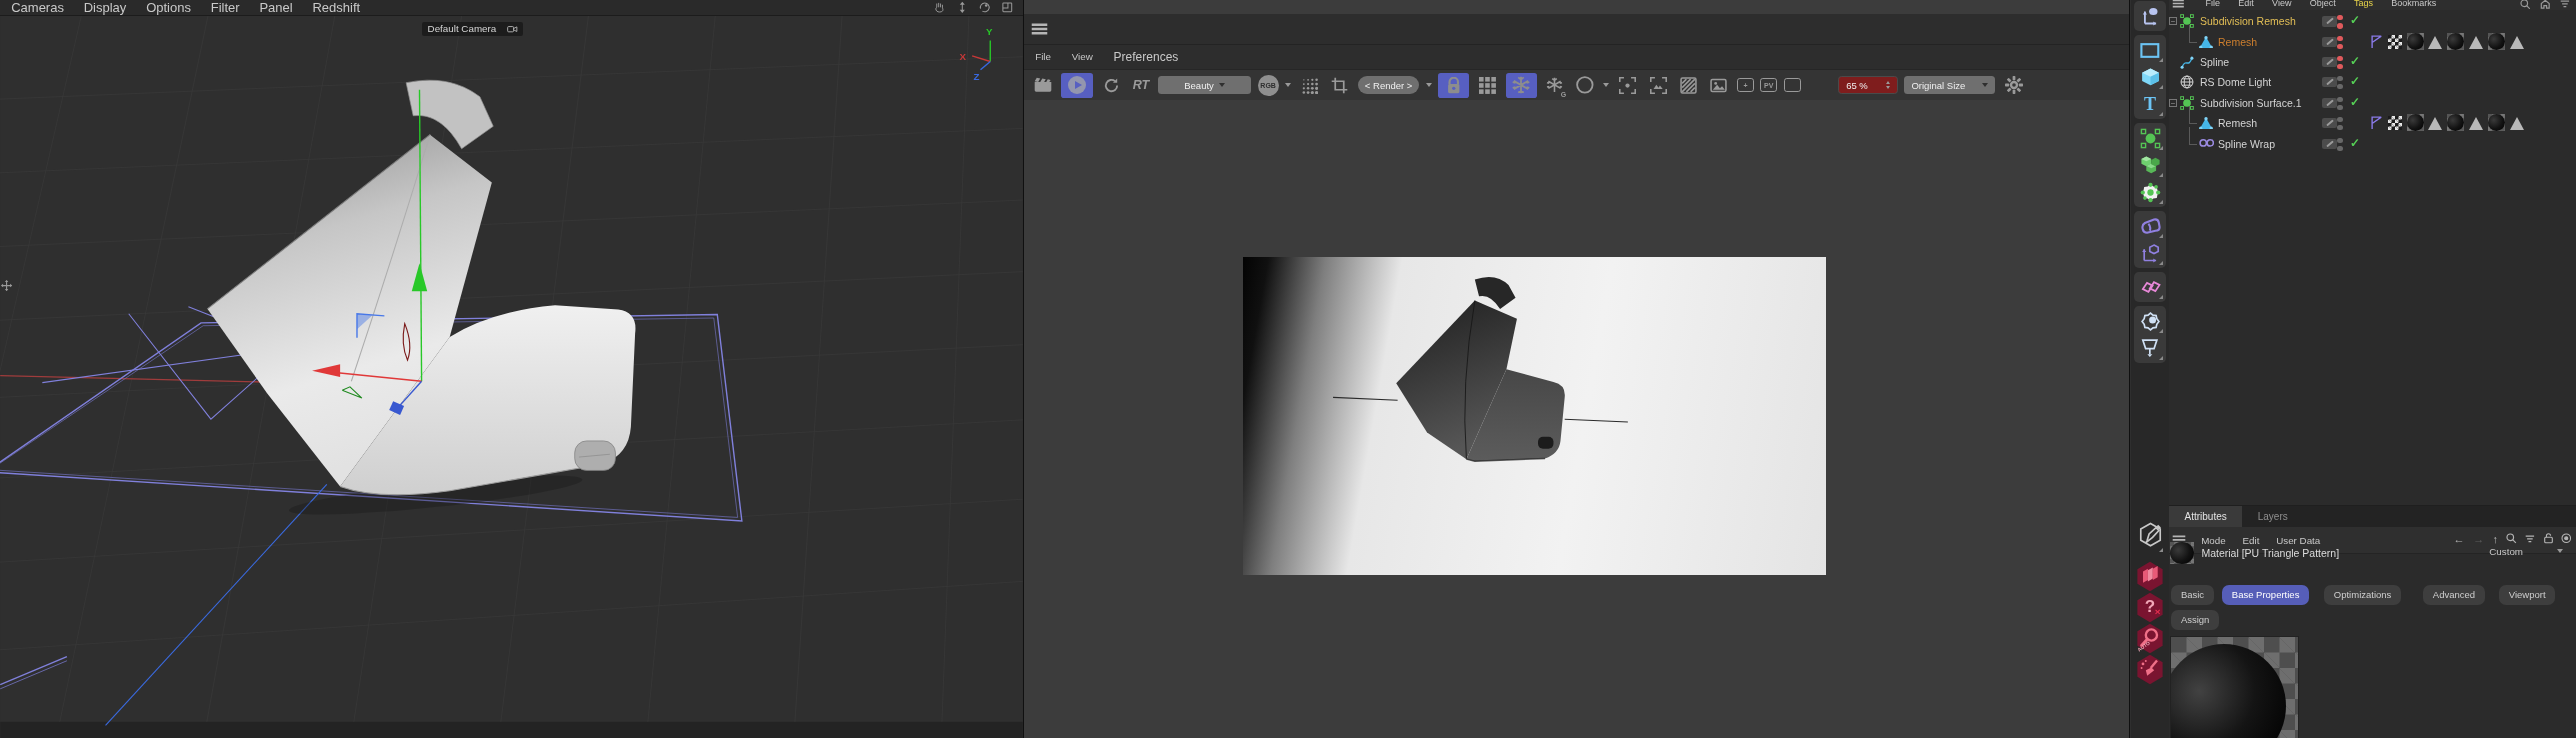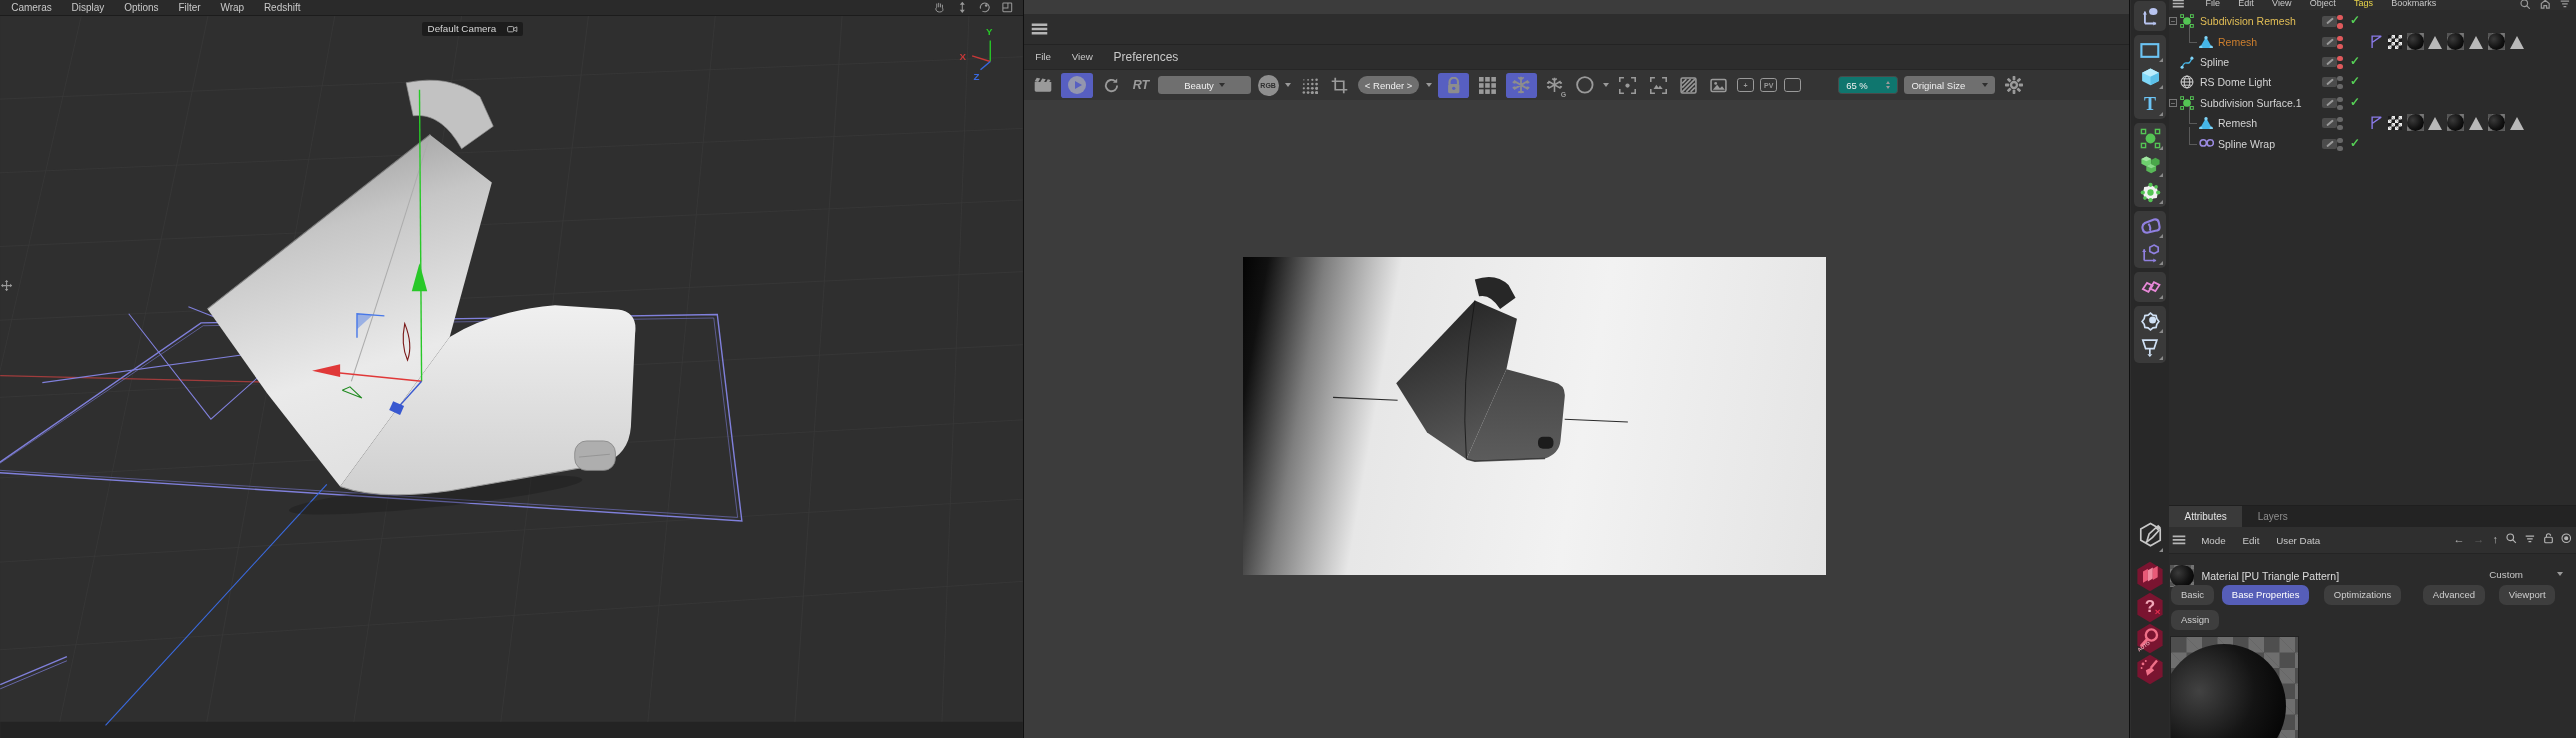--- a/index.html
+++ b/index.html
@@ -5,21 +5,21 @@
   :root{
     --bg-dark:#1a1a1a; --vp-bg:#2f2f2f; --bar:#2a2a2a; --rv-bar:#2d2d2d;
     --rv-tool:#343434; --canvas:#3c3c3c; --panel:#2a2a2a; --txt:#c9c9c9;
     --accent:#575fc1; --field:#6f6f6f; --ico:#9a9a9a;
   }
   *{box-sizing:border-box}
   body{margin:0;background:#111;font-family:"Liberation Sans",sans-serif;color:var(--txt)}
   #stage{position:relative;width:2576px;height:739px;overflow:hidden;background:var(--vp-bg)}
   .abs{position:absolute}
   .flex{display:flex;align-items:center}
-  .mi{font-size:10px;color:#c9c9c9;padding:0 1.4px;white-space:nowrap}
+  .mi{font-size:13px;color:#c9c9c9;padding:0 1.4px;white-space:nowrap}
   svg{display:block}
   .ico{display:inline-flex;align-items:center;justify-content:center}
 
   
   #vp{left:0;top:0;width:1023px;height:739px}
   #vp-menubar{left:0;top:0;width:100%;height:16px;background:var(--bar);border-bottom:0.7px solid #1c1c1c;padding-left:9.8px;gap:17px}
   #vp-viewctrls{position:absolute;right:9.8px;top:1.4px;gap:9.8px;display:flex}
   #vp-scene{left:0;top:16px}
   #camera-label{left:422px;top:22px;background:rgba(25,25,25,.85);border-radius:2.1px;padding:1.4px 5.6px;font-size:9.8px;color:#d6d6d6;display:flex;gap:11px;align-items:center}
   #axis-ind{right:19.7px;top:21px}
@@ -70,41 +70,41 @@
   .tri{width:0;height:0;border-left:7.7px solid transparent;border-right:7.7px solid transparent;border-bottom:13.4px solid #b9b9b9;margin-top:2.1px}
   .xbox{width:7.7px;height:7.7px;border:0.7px solid #777;color:#aaa;font-size:7px;line-height:6.3px;text-align:center;background:#2b2b2b}
   
   #attrs{left:38px;top:506px;width:408px;height:233px;background:#2b2b2b}
   #attr-tabs{left:0;top:0;width:100%;height:21px;background:#232323}
   .atab{height:21px;padding:0 15.5px;display:flex;align-items:center;font-size:10px;color:#8f8f8f}
   .atab.on{background:#3a3a3a;color:#e3e3e3}
   #attr-menu{left:0;top:21px;width:100%;height:27px;background:#2f2f2f;border-bottom:0.7px solid #242424;padding-left:2.8px;gap:14px}
   #attr-menu .mi{font-size:9.8px}
   #attr-menu-icons{position:absolute;right:5.6px;top:5.6px;display:flex;gap:8.4px;font-size:11.2px;color:#b5b5b5}
-  #mat-row{left:0;top:55px;width:100%;height:29.5px;padding-left:1.4px}
+  #mat-row{left:0;top:32px;width:100%;height:29.5px;padding-left:1.4px}
   #mat-thumb{width:24px;height:22.5px;position:relative}
   #mat-title{font-size:10.5px;color:#dcdcdc;margin-left:7px}
   #preset{position:absolute;right:14px;top:7.7px;font-size:9.8px;color:#c8c8c8;display:flex;gap:34px;align-items:center}
   .chip{position:absolute;height:19.7px;border-radius:7px;background:#3e3e3e;color:#cfcfcf;font-size:9.5px;display:flex;align-items:center;justify-content:center;padding:0 9.8px}
   .chip.on{background:#565eb8;color:#fff}
   #mat-preview{left:1.4px;top:130px;width:129px;height:103px;background-color:#4e4e4e;background-image:linear-gradient(45deg,#6e6e6e 25%,transparent 25%,transparent 75%,#6e6e6e 75%),linear-gradient(45deg,#6e6e6e 25%,transparent 25%,transparent 75%,#6e6e6e 75%);background-size:31px 31px;background-position:0 0,15.5px 15.5px;overflow:hidden;border:0.7px solid #222}
   #mat-preview .ball{position:absolute;left:-9.8px;top:7px;width:124px;height:124px;border-radius:50%;background:radial-gradient(circle at 30% 38%,#424242,#141414 48%,#050505 80%)}
 </style>
 </head>
 <body>
 
 <div id="stage">
 
   <div id="vp" class="abs">
     <div id="vp-menubar" class="abs flex">
       <span class="mi">Cameras</span>
       <span class="mi">Display</span>
       <span class="mi">Options</span>
       <span class="mi">Filter</span>
-      <span class="mi">Wrap</span>
+      <span class="mi">Panel</span>
       <span class="mi">Redshift</span>
       <span id="vp-viewctrls">
         <span class="ico">
             <svg width="12.6" height="12.6" viewBox="0 0 20 20" fill="none" stroke="#9a9a9a" stroke-width="1.5">
               <path d="M6 10V4m3 6V3m3 7V4m3 7V6M6 10c-2 1-2 4 0 6 2 2 7 2 9 0 1-1 1-3 0-5"></path>
             </svg>
           </span>
         <span class="ico">
             <svg width="12.6" height="12.6" viewBox="0 0 20 20">
               <path d="M10 4v12" stroke="#9a9a9a" stroke-width="1.6"></path>
@@ -360,21 +360,21 @@
       <span class="stack">
           <span>+</span>
         </span>
       <span class="stack">
           <span>PV</span>
         </span>
       <span class="stack">
           <span></span>
         </span>
       <span style="width:25px"></span>
-      <span class="field" style="background:#0f766e;border:0.7px solid #4a4a4a;width:60px;justify-content:space-between">
+      <span class="field" style="background:#7f1d1d;border:0.7px solid #4a4a4a;width:60px;justify-content:space-between">
         <span>65 %</span>
         <span style="display:flex;flex-direction:column;gap:1.4px">
             <span style="width:0;height:0;border-left:2.8px solid transparent;border-right:2.8px solid transparent;border-bottom:3.5px solid #9a9a9a"></span>
             <span style="width:0;height:0;border-left:2.8px solid transparent;border-right:2.8px solid transparent;border-top:3.5px solid #9a9a9a"></span>
           </span>
       </span>
       <span class="field" style="width:91px;justify-content:space-between">
         <span>Original Size</span>
           <span class="caret"></span>
       </span>

